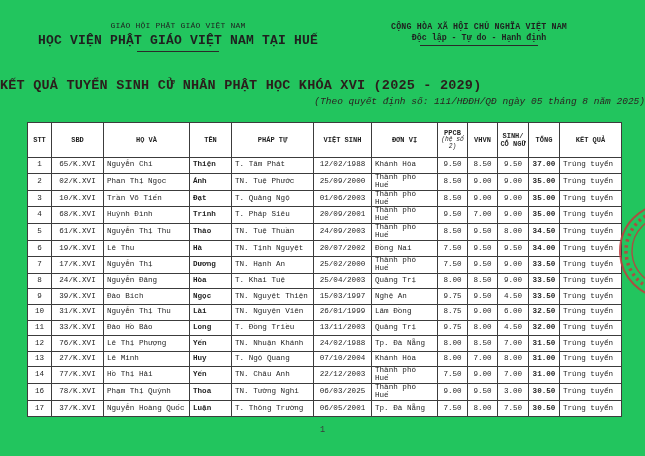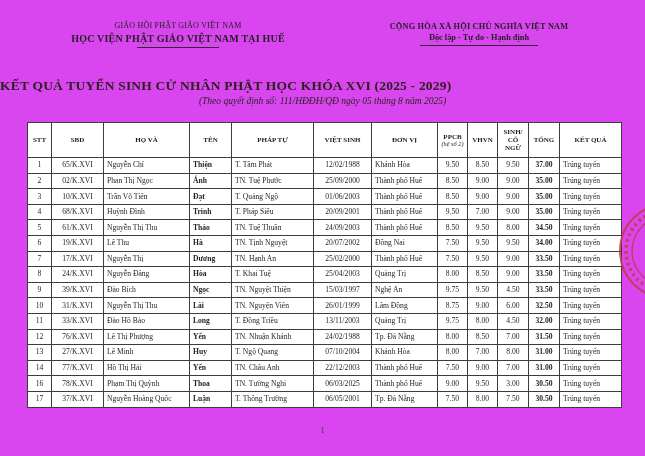--- a/index.html
+++ b/index.html
@@ -1,37 +1,37 @@
 <!DOCTYPE html>
 <html><head>
 <meta charset="utf-8">
 <style>
   html,body{margin:0;padding:0;background:#9a9a9a;}
   .page{
     position:relative;
     width:645px;height:456px;
-    background:#d946ef;
+    background:#22c55e;
     overflow:hidden;
-    font-family:Liberation Serif, serif;
+    font-family:Liberation Mono, monospace;
     color:#1f1f1f;
   }
   
   .hdr-left{position:absolute;top:21px;left:28px;width:300px;text-align:center;line-height:1.35;}
   .hdr-right{position:absolute;top:21px;left:338px;width:282px;text-align:center;line-height:1.35;}
   .hdr-line1-l{font-size:8px;letter-spacing:.2px;}
-  .hdr-line2-l{font-size:10px;font-weight:bold;letter-spacing:.2px;}
+  .hdr-line2-l{font-size:13px;font-weight:bold;letter-spacing:.2px;}
   .hdr-line1-r{font-size:8.3px;font-weight:bold;letter-spacing:.2px;}
   .hdr-line2-r{font-size:8.3px;font-weight:bold;}
   .rule{height:0;border-top:1px solid #2a2a2a;margin:2px auto 0 auto;}
   .rule-l{width:82px;}
   .rule-r{width:118px;}
   
   .title{position:absolute;top:78px;left:0;width:100%;
          font-size:13.5px;font-weight:bold;color:#2b1e1c;letter-spacing:.2px;}
-  .subtitle{position:absolute;top:96px;left:0;width:100%;text-align:center;
+  .subtitle{position:absolute;top:96px;left:0;width:100%;text-align:right;
             font-size:9.5px;font-style:italic;color:#2b2320;}
   
   table.results{
     position:absolute;top:122px;left:27px;
     width:594px;border-collapse:collapse;table-layout:fixed;
     font-size:7.6px;
   }
   table.results th,table.results td{
     border:1px solid #3c3c3c;
     padding:0 3px;

